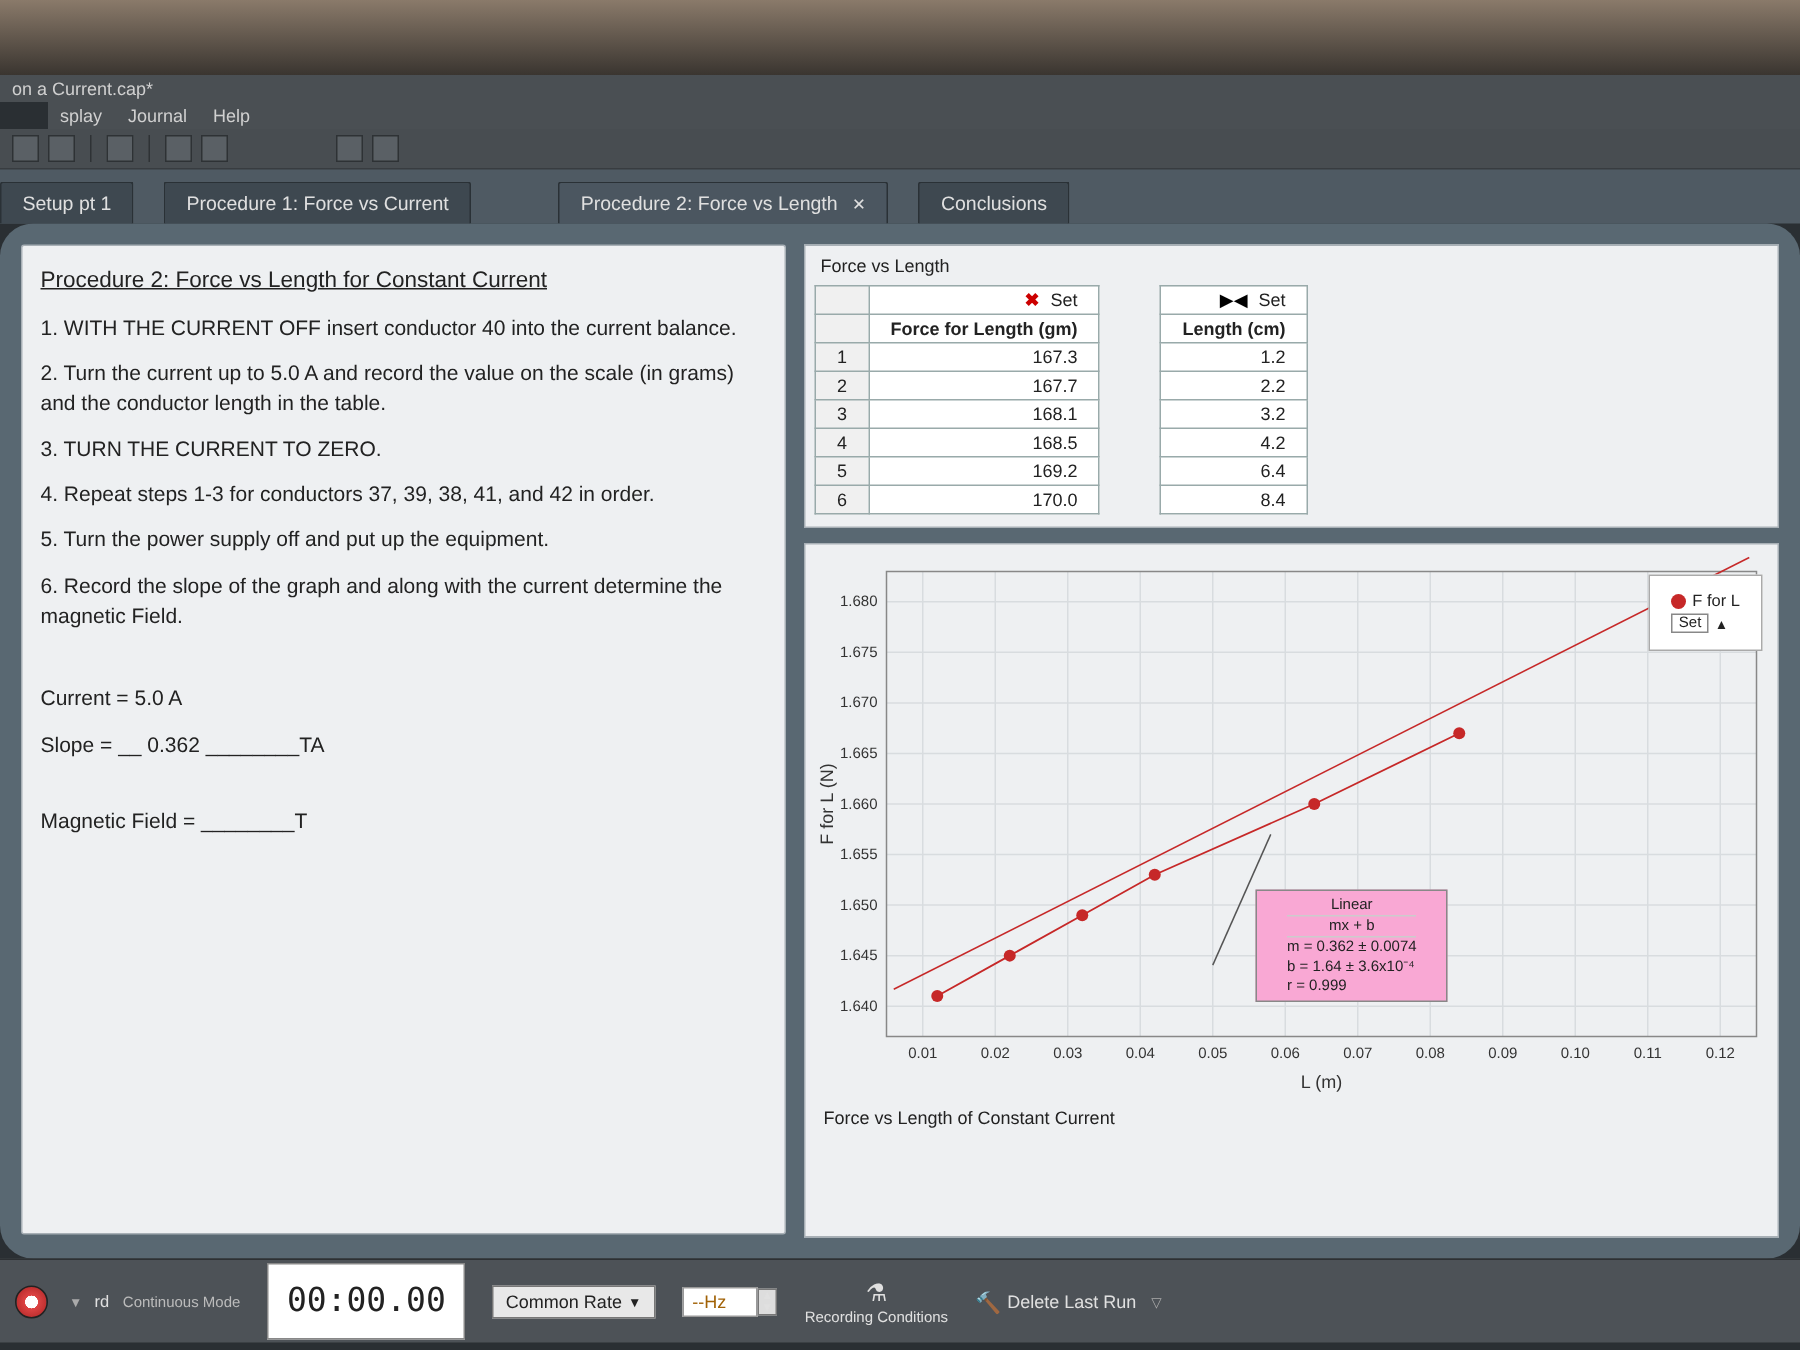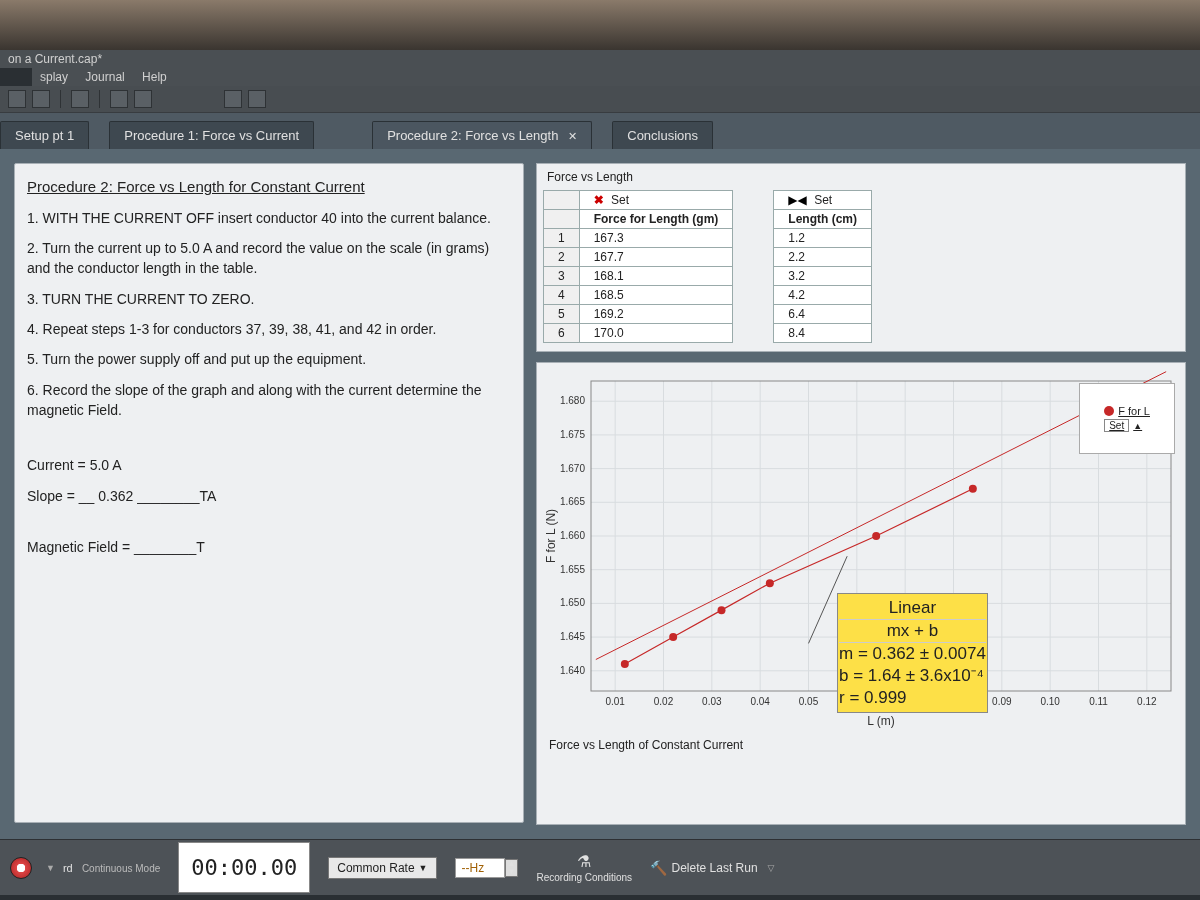--- a/index.html
+++ b/index.html
@@ -65,20 +65,21 @@
     background: #4b5660;
     margin-left: 38px;
   }
   .tab .x { margin-left: 6px; font-size: 11px; }
   .workspace {
     background: #596872;
     padding: 14px;
     height: 690px;
     display: flex;
     gap: 12px;
+    border-radius: 22px;
   }
   .panel {
     background: #eef0f2;
     color: #222;
     border: 1px solid #a8b0b6;
     border-radius: 2px;
     padding: 12px;
   }
   .left-panel {
     width: 510px;
@@ -112,21 +113,21 @@
     gap: 40px;
     margin-top: 4px;
   }
   table.data {
     border-collapse: collapse;
     font-size: 12px;
   }
   table.data th, table.data td {
     border: 1px solid #9aa;
     padding: 2px 14px;
-    text-align: left;
+    text-align: right;
     background: #fff;
   }
   table.data th.set {
     background: #fff;
     font-weight: normal;
   }
   table.data .rownum {
     background: #f0f0f0;
     width: 26px;
   }
@@ -140,35 +141,34 @@
     position: relative;
     padding: 8px 4px 4px 4px;
   }
   .chart-svg { width: 100%; height: 360px; }
   .legend-box {
     position: absolute;
     top: 20px; right: 10px;
     background: #fff;
     border: 1px solid #aaa;
     font-size: 11px;
-    padding: 20px;
-    text-decoration: underline;
+    padding: 10px;
   }
   .legend-box .row { display: flex; align-items: center; gap: 4px; padding: 1px 4px;}
   .legend-box .sw { width: 10px; height: 10px; background: #c62828; border-radius: 50%; }
   .legend-box .setbtn { border: 1px solid #888; padding: 0 4px; font-size: 10px; display:inline-block;}
   .legend-box .tri { font-size: 9px; }
   .fit-box {
     position: absolute;
     left: 300px;
     top: 230px;
-    background: #fde047;
+    background: #f9a8d4;
     border: 1px solid #888;
-    font-size: 17px;
-    padding: 3px 1px;
+    font-size: 10px;
+    padding: 3px 20px;
     line-height: 1.3;
   }
   .chart-caption {
     font-size: 12px;
     text-align: left;
     padding: 4px 8px;
   }
   .bottom-bar {
     background: #4d5257;
     border-top: 1px solid #2d3033;

